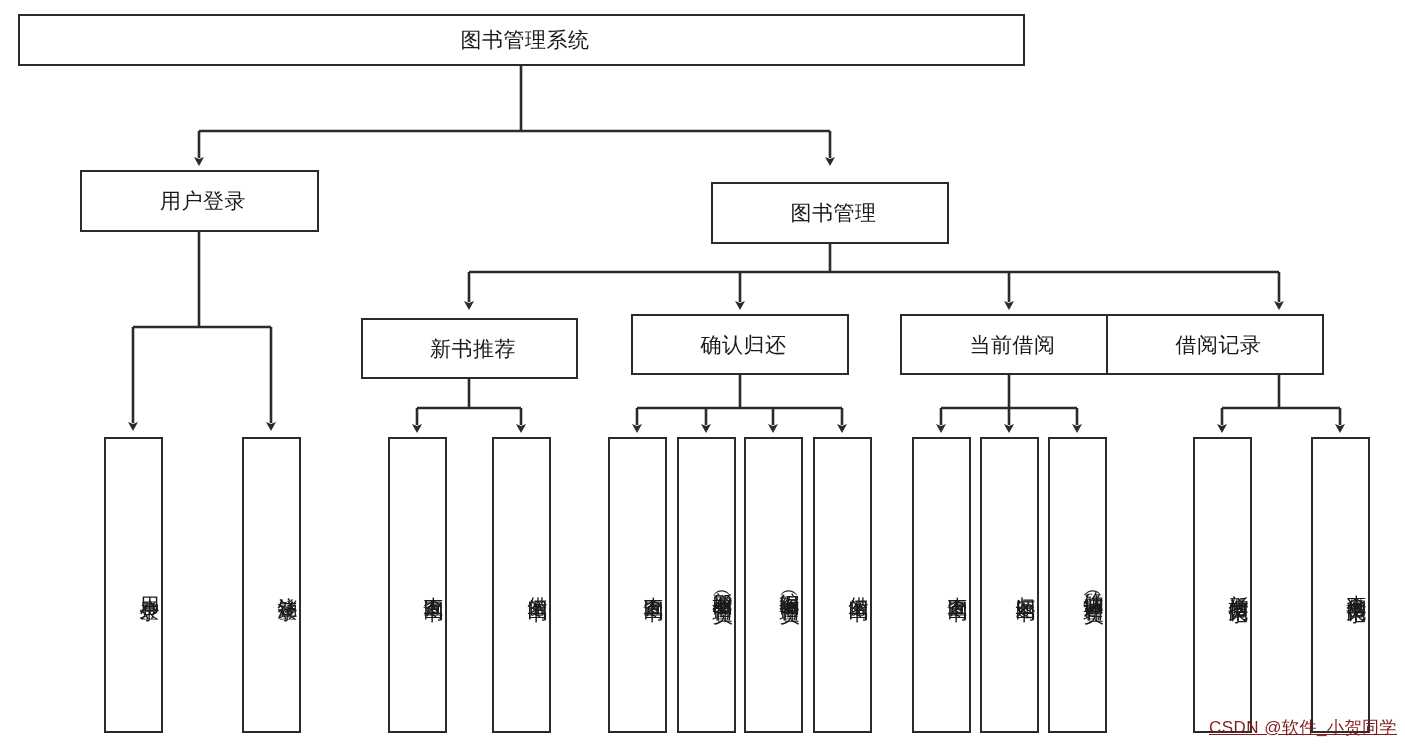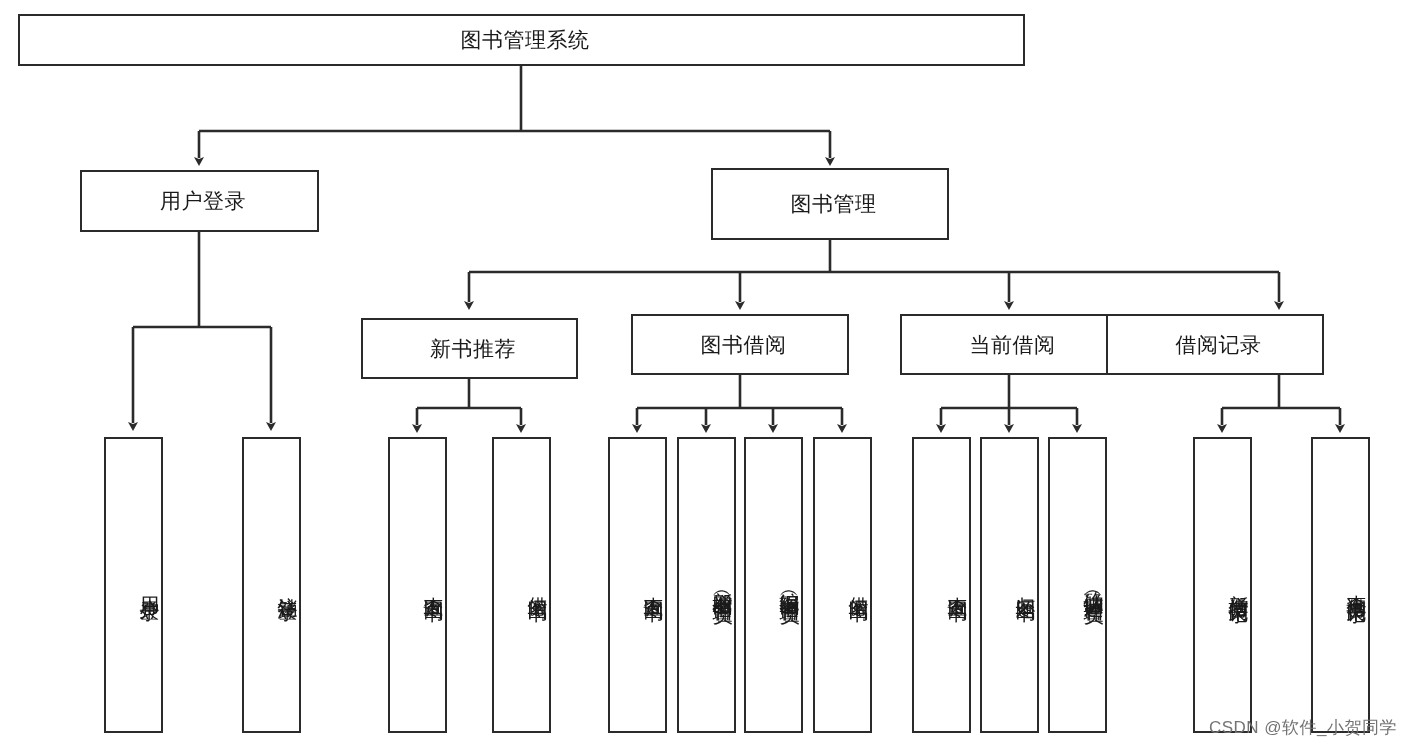--- a/index.html
+++ b/index.html
@@ -54,23 +54,24 @@
     writing-mode: vertical-rl;
     text-orientation: upright;
     display: block;
     white-space: normal;
   }
   .watermark {
     position: absolute;
     right: 8px;
     bottom: 8px;
     font-size: 17px;
-    color: #737373;
+    color: #7f1d1d;
     letter-spacing: 0.5px;
     white-space: nowrap;
+    text-decoration: underline;
   }
 </style>
 </head>
 <body>
 
 <div id="canvas">
 
   <svg class="links" viewBox="0 0 1405 747" xmlns="http://www.w3.org/2000/svg">
     <defs>
       <marker id="arrow" markerWidth="9" markerHeight="10" refX="1" refY="5" orient="auto" markerUnits="userSpaceOnUse">
@@ -124,29 +125,29 @@
     </g>
   </svg>
 
   <div class="node horiz" style="left:18px; top:14px; width:1007px; height:52px;">
     <span class="label">图书管理系统</span>
   </div>
 
   <div class="node horiz" style="left:80px; top:170px; width:239px; height:62px;">
     <span class="label">用户登录</span>
   </div>
-  <div class="node horiz" style="left:711px; top:168px; width:238px; height:72px;">
+  <div class="node horiz" style="left:711px; top:182px; width:238px; height:62px;">
     <span class="label">图书管理</span>
   </div>
 
   <div class="node horiz" style="left:361px; top:318px; width:217px; height:61px;">
     <span class="label">新书推荐</span>
   </div>
   <div class="node horiz" style="left:631px; top:314px; width:218px; height:61px;">
-    <span class="label">图书借阅</span>
+    <span class="label">确认归还</span>
   </div>
   <div class="node horiz" style="left:900px; top:314px; width:218px; height:61px;text-align:center;">
     <span class="label">当前借阅</span>
   </div>
   <div class="node horiz" style="left:1106px; top:314px; width:218px; height:61px;">
     <span class="label">借阅记录</span>
   </div>
 
   <div class="node vert" style="left:104px; top:437px; width:59px; height:296px;">
     <span class="label">用户登录</span>

